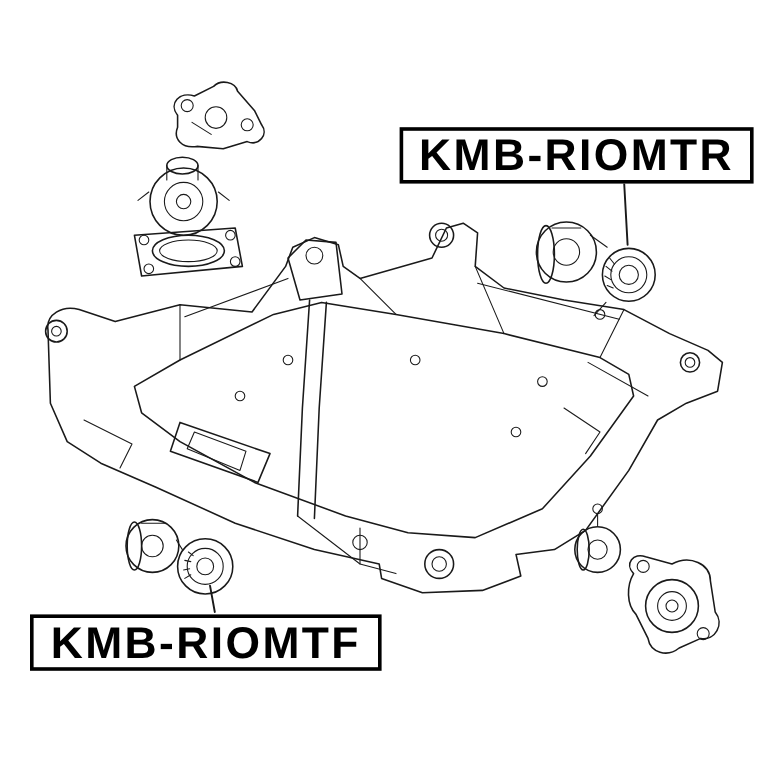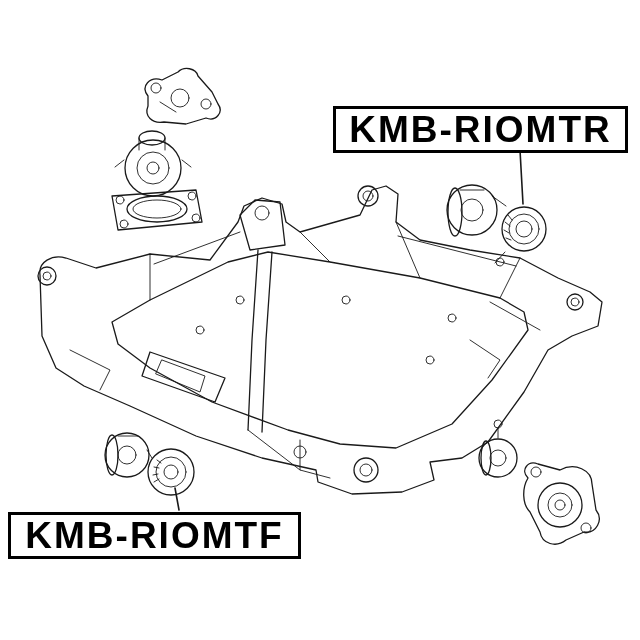--- a/index.html
+++ b/index.html
@@ -32,21 +32,21 @@
     justify-content: center;
     background: #ffffff;
     border: 3px solid #000000;
     font-weight: bold;
     font-size: 37px;
     letter-spacing: 2px;
     color: #000000;
     white-space: nowrap;
   }
   #label-tr { left: 333px; top: 106px; width: 289px; height: 41px; }
-  #label-tf { left: 8px;  top: 512px; width: 287px; height: 41px; }
+  #label-tf { left: 25px;  top: 512px; width: 287px; height: 41px; }
 </style>
 </head>
 <body>
 
 <div class="canvas">
 
   <svg class="drawing" viewBox="0 0 640 640" aria-hidden="true">
 
     <g>
       <path class="stroke" d="M 40 275 C 38 262 52 254 66 258 L 96 268 L 150 254 L 210 260 L 238 222 L 244 206 L 262 198 L 282 204 L 286 222 L 300 232 L 360 215 L 372 190 L 386 186 L 398 194 L 396 222 L 420 240 L 470 250 L 520 258 L 558 278 L 590 292 L 602 302 L 598 326 L 572 336 L 548 350 L 524 392 L 488 442 L 462 458 L 430 462 L 434 480 L 402 492 L 352 494 L 318 482 L 316 470 L 262 458 L 196 436 L 130 406 L 84 386 L 56 368 L 42 336 Z"></path>

